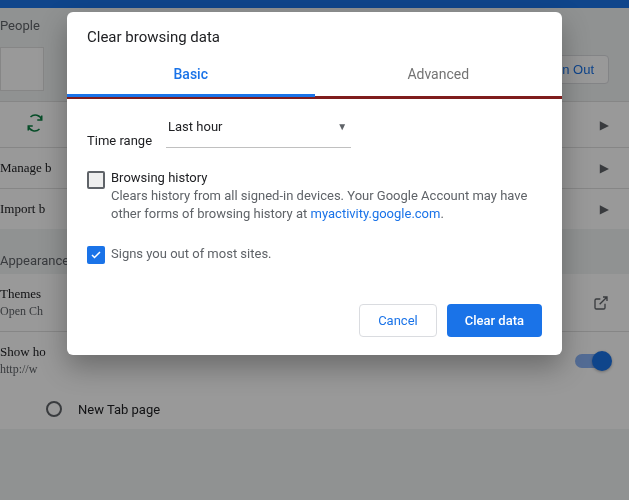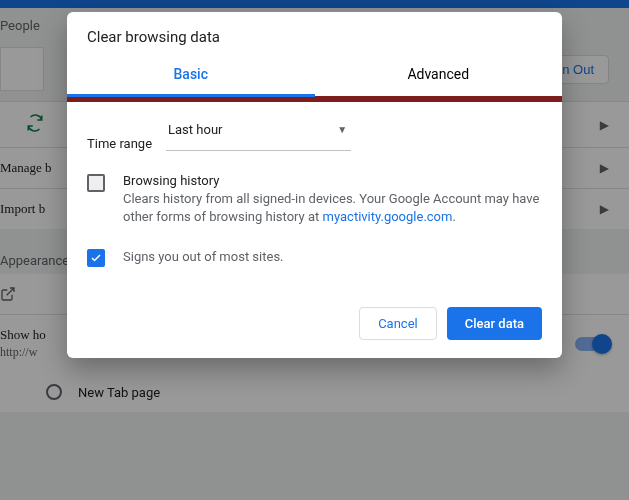--- a/index.html
+++ b/index.html
@@ -22,29 +22,29 @@
 .bg-toggle { width: 34px; height: 14px; background: #8ab4f8; border-radius: 7px; position: relative; }
 .bg-toggle::after { content: ""; position: absolute; right: -3px; top: -3px; width: 20px; height: 20px; background: #1a73e8; border-radius: 50%; box-shadow: 0 1px 3px rgba(0,0,0,0.3); }
 .bg-radio { width: 16px; height: 16px; border: 2px solid #5f6368; border-radius: 50%; display: inline-block; margin-right: 16px; }
 
 
 .overlay { position: absolute; inset: 0; background: rgba(0,0,0,0.4); display: flex; align-items: flex-start; justify-content: center; padding-top: 12px; }
 
 
 .dialog { width: 495px; background: #fff; border-radius: 6px; box-shadow: 0 12px 28px rgba(0,0,0,0.3); overflow: hidden; }
 .dialog-title { font-size: 15px; color: #202124; padding: 16px 12px 8px 20px; }
-.tabs { display: flex; border-bottom: 6px solid #7f1d1d; }
-.tab { flex: 1; text-align: center; padding: 12px 0; font-size: 14px; color: #000000; cursor: pointer; }
+.tabs { display: flex; border-bottom: 3px solid #7f1d1d; }
+.tab { flex: 1; text-align: center; padding: 12px 0; font-size: 14px; color: #737373; cursor: pointer; }
 .tab.active { color: #1a73e8; font-weight: 500; border-bottom: 3px solid #1a73e8; margin-bottom: -1px; }
 .dialog-body { padding: 18px 20px 8px 20px; }
 .time-row { display: flex; align-items: flex-end; gap: 14px; margin-bottom: 22px; }
 .time-label { font-size: 13px; color: #202124; }
 .time-select { flex: 0 0 185px; display: flex; justify-content: space-between; align-items: center; border-bottom: 1px solid #c0c0c0; padding: 2px 4px 13px 2px; font-size: 13px; color: #202124; cursor: pointer; }
 .time-caret { color: #5f6368; font-size: 10px; }
-.option-row { display: flex; gap: 18px; margin-bottom: 22px; }
+.option-row { display: flex; gap: 6px; margin-bottom: 22px; }
 .checkbox { width: 18px; height: 18px; border-radius: 2px; flex-shrink: 0; margin-top: 1px; cursor: pointer; display: flex; align-items: center; justify-content: center; }
 .checkbox.unchecked { border: 2px solid #5f6368; background: #eee; }
 .checkbox.checked { background: #1a73e8; }
 .checkmark { width: 12px; height: 12px; }
 .option-text { flex: 1; }
 .option-title { font-size: 13px; color: #202124; margin-bottom: 2px; }
 .option-desc { font-size: 13px; color: #5f6368; line-height: 1.4; }
 .option-desc a { color: #1a73e8; text-decoration: none; }
 .dialog-actions { display: flex; justify-content: flex-end; gap: 10px; padding: 10px 20px 18px 20px; }
 .btn { font-size: 13px; padding: 8px 18px; border-radius: 4px; cursor: pointer; border: none; font-family: inherit; }
@@ -73,20 +73,24 @@
     <div class="bg-row">
       <span class="bg-left">Manage b</span>
       <span class="bg-chevron">▶</span>
     </div>
     <div class="bg-row">
       <span class="bg-left">Import b</span>
       <span class="bg-chevron">▶</span>
     </div>
     <div class="bg-section-label" style="margin-top:14px;">Appearance</div>
     <div class="bg-row" style="border-top:none;">
+      <div class="bg-left">
+        <div>Themes</div>
+        <div class="bg-sub">Open Ch</div>
+      </div>
       <svg class="bg-external" viewBox="0 0 24 24" fill="none" stroke="#5f6368" stroke-width="2">
           <path d="M18 13v6a2 2 0 0 1-2 2H5a2 2 0 0 1-2-2V8a2 2 0 0 1 2-2h6M15 3h6v6M10 14L21 3"></path>
         </svg>
     </div>
     <div class="bg-row">
       <div class="bg-left">
         <div>Show ho</div>
         <div class="bg-sub">http://w</div>
       </div>
       <div class="bg-toggle"></div>

